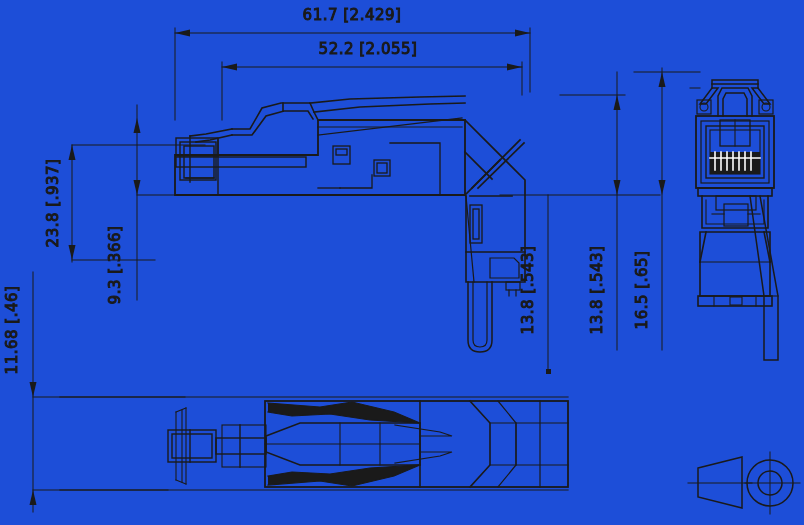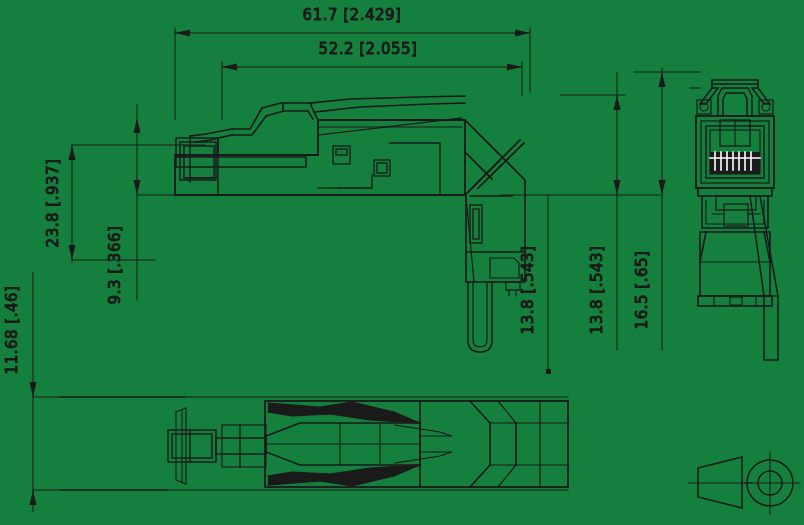--- a/index.html
+++ b/index.html
@@ -1,18 +1,18 @@
 <!DOCTYPE html>
 <html><head>
 <meta charset="utf-8">
 <style>
   html,body{margin:0;padding:0;background:#ffffff;}
   body{width:804px;height:525px;overflow:hidden;
        font-family:"DejaVu Sans",sans-serif;}
-  #stage{position:relative;width:804px;height:525px;background:#15803d;}
+  #stage{position:relative;width:804px;height:525px;background:#1d4ed8;}
   svg{display:block;}
   .dimtext{font-family:"DejaVu Sans",sans-serif;font-size:15px;fill:#1a1a1a;letter-spacing:0.5px;}
 </style>
 </head>
 <body>
 
 <div id="stage">
 <svg width="804" height="525" viewBox="0 0 804 525">
 
   <g fill="none" stroke="#1a1a1a" stroke-linecap="square">

